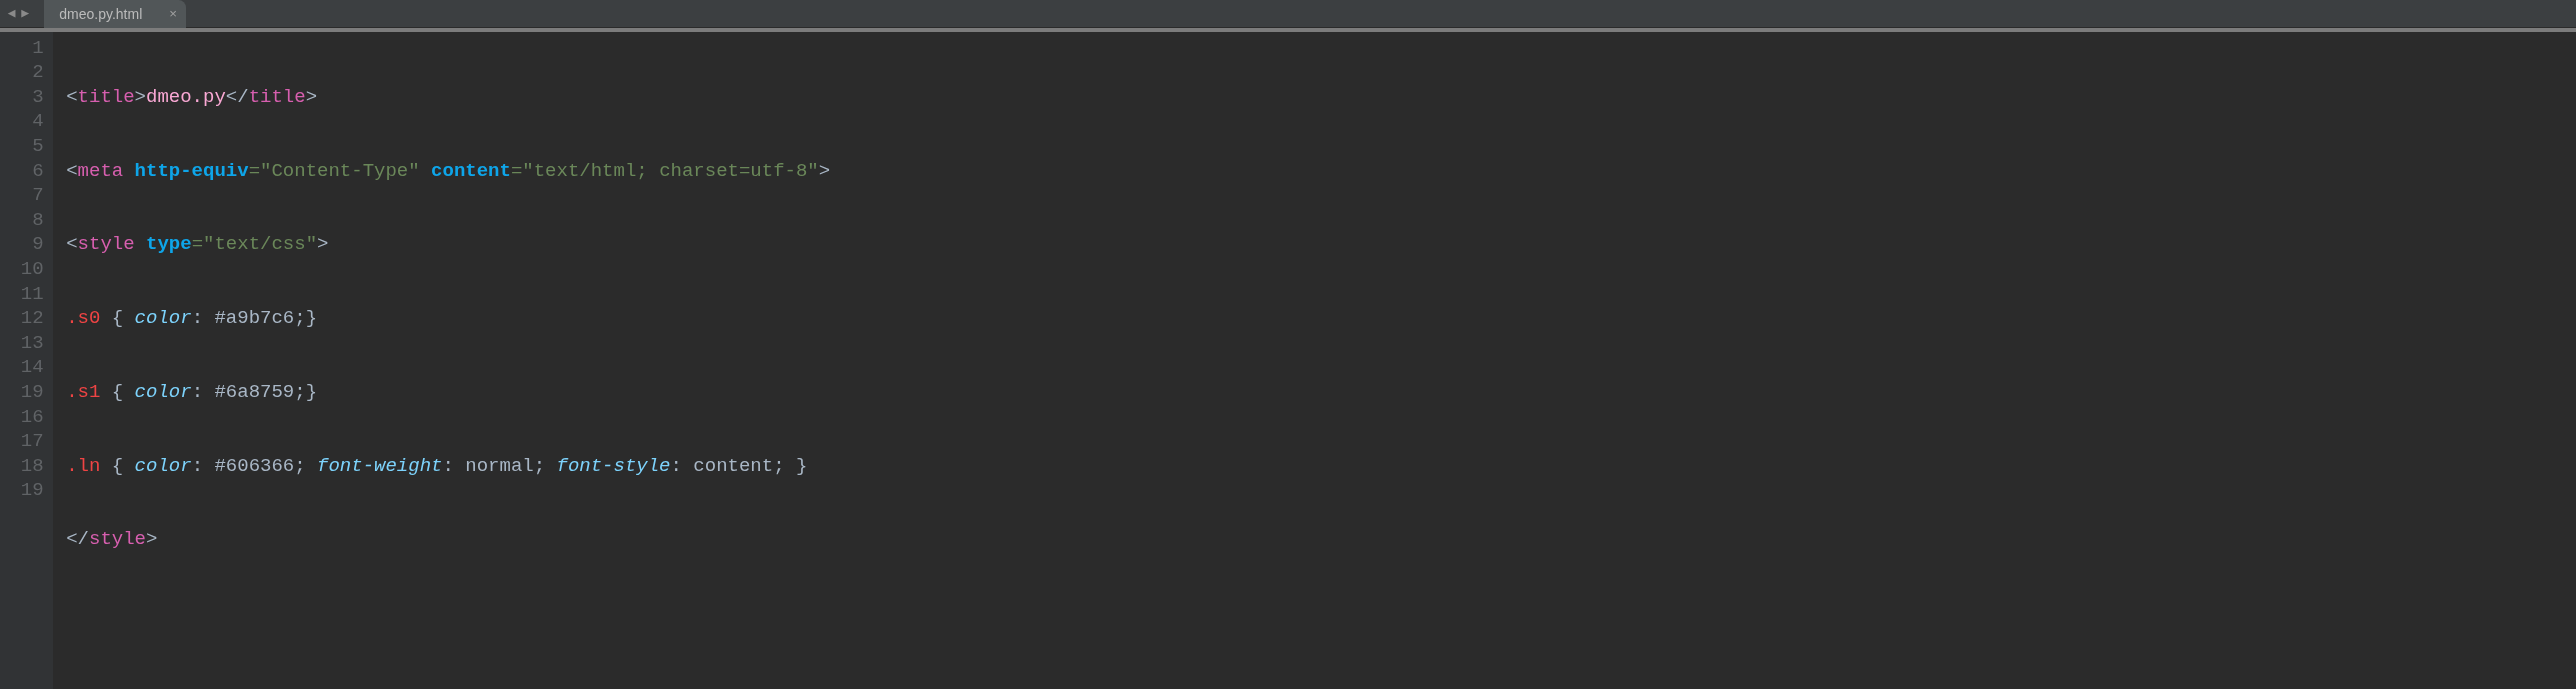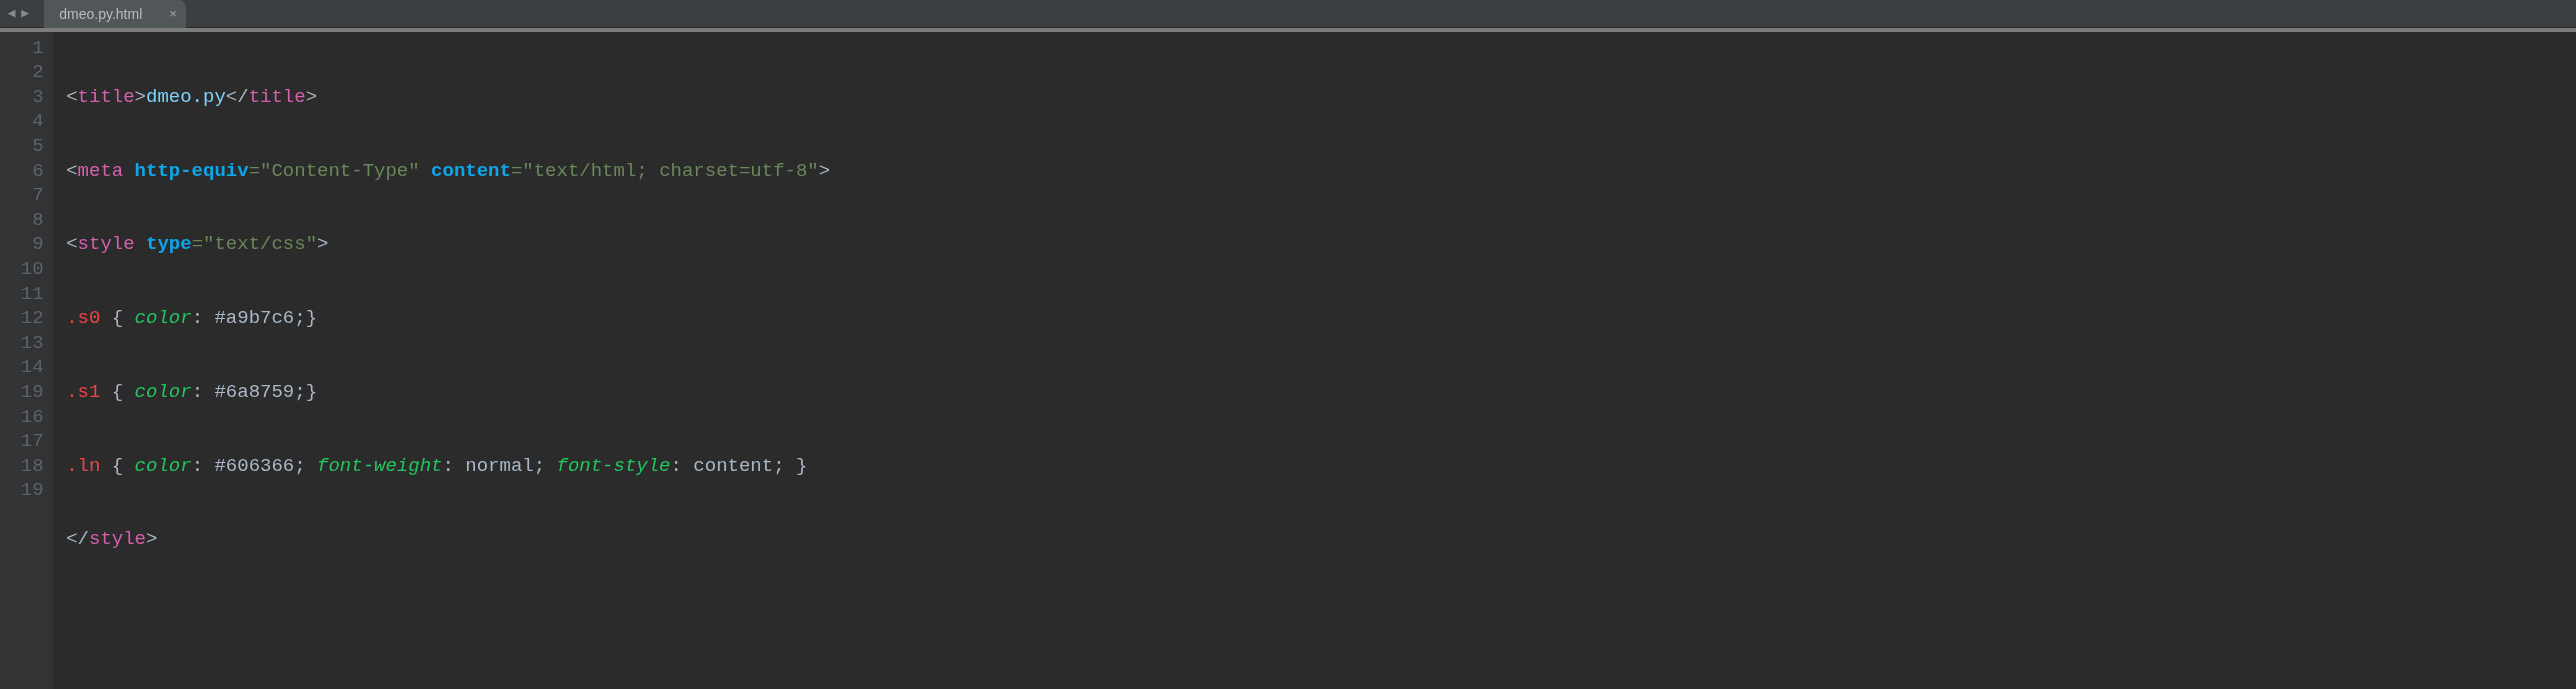--- a/index.html
+++ b/index.html
@@ -69,22 +69,22 @@
     font-size: 19px;
     line-height: 24.6px;
   }
   .line { height: 24.6px; } 
   .pink      { color: #d75faf; }
   .green     { color: #6a8759; }
   .grey      { color: #a9b7c6; }
   .italic    { font-style: italic; }
   .white     { color: #0ea5e9; font-weight: bold; }
   .selector  { color: #ef4444; }
-  .csskey    { color: #22c55e; }
-  .text      { color: #7dd3fc; }
+  .csskey    { color: #7dd3fc; }
+  .text      { color: #f9a8d4; }
 </style>
 </head>
 <body>
 
 <div class="toolbar">
   <span class="nav-arrow">◀</span>
   <span class="nav-arrow">▶</span>
   <div class="tab">
     <span>dmeo.py.html</span>
     <span class="tab-close">×</span>

